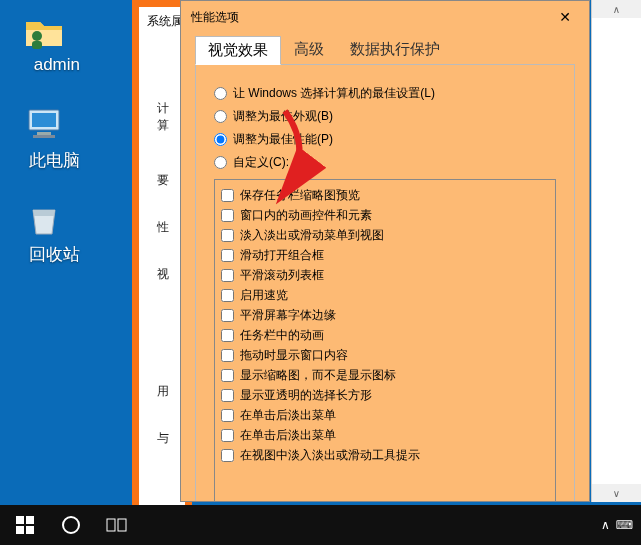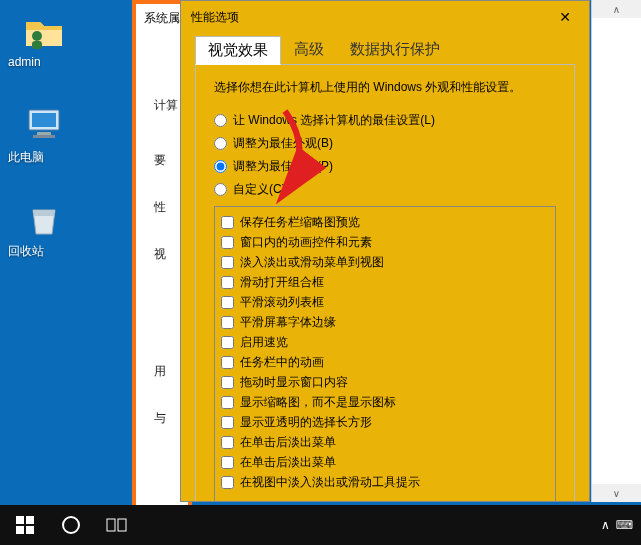--- a/index.html
+++ b/index.html
@@ -1,39 +1,39 @@
 <!DOCTYPE html>
 <html><head>
 <meta charset="utf-8">
 <style>
   * { box-sizing: border-box; font-family: "Microsoft YaHei", "Segoe UI", sans-serif; }
   body { margin: 0; width: 641px; height: 545px; background: #0a6bb8; overflow: hidden; position: relative; }
   
   
   .desktop { position: absolute; top: 0; left: 0; width: 100%; height: 100%; }
-  .dicon { position: absolute; width: 72px; text-align: left; color: #fff; font-size: 12px; }
+  .dicon { position: absolute; width: 72px; text-align: right; color: #fff; font-size: 17px; }
   .dicon .glyph { width: 42px; height: 42px; margin: 0 auto 3px; }
   .label { text-shadow: 0 1px 2px rgba(0,0,0,.5); }
   .admin { top: 10px; left: 8px; }
   .thispc { top: 104px; left: 8px; }
   .recycle { top: 198px; left: 8px; color:#fff; }
   
   
   .taskbar { position: absolute; bottom: 0; left: 0; right: 0; height: 40px; background: #101010; display: flex; align-items: center; padding: 0 2px; }
   .tbtn { width: 46px; height: 40px; display:flex; align-items:center; justify-content:center; color:#fff; }
   .tray { margin-left:auto; display:flex; align-items:center; color:#fff; gap:6px; padding-right:6px; }
   
   
-  .dlg-back { position:absolute; top:0; left:132px; width:60px; height:100%; background:#fff; border:4px solid #f97316; }
+  .dlg-back { position:absolute; top:0; left:132px; width:60px; height:100%; background:#fff; border:7px solid #f97316; }
   .db-title { padding:6px 8px; font-size:12px; white-space:nowrap; }
   .db-body { padding:8px; font-size:12px; color:#222; }
   .db-row { margin:30px 0 12px 10px; }
   
   
-  .dlg { position:absolute; top:0; left:180px; right:51px; bottom:43px; background:#eab308; border:1px solid #888; display:flex; flex-direction:column; }
+  .dlg { position:absolute; top:0; left:180px; right:51px; bottom:43px; background:#fdba74; border:1px solid #888; display:flex; flex-direction:column; }
   .dlg-titlebar { height:32px; display:flex; align-items:center; padding:0 4px 0 10px; font-size:12px; }
   .dlg-title { flex:1; }
   .closebtn { width:40px; height:28px; display:flex; align-items:center; justify-content:center; font-size:14px; }
   .dlg-inner { flex:1; padding:2px 14px 0 14px; overflow:hidden; }
   .tabs { display:flex; font-size:15px; }
   .tab { padding:4px 12px; border:1px solid transparent; }
   .tab.active { border:1px solid #bbb; border-bottom:1px solid #fff; background:#fff; position:relative; top:1px; }
   .tab.inactive { color:#333; }
   .tabpage { border:1px solid #bbb; padding:14px 18px 10px; height:calc(100% - 26px); overflow:hidden; }
   .intro { font-size:12px; margin-bottom:16px; }
@@ -116,21 +116,20 @@
       <span>✕</span>
     </div>
   </div>
   <div class="dlg-inner">
     <div class="tabs">
       <div class="tab active"><span>视觉效果</span></div>
       <div class="tab inactive"><span>高级</span></div>
       <div class="tab inactive"><span>数据执行保护</span></div>
     </div>
     <div class="tabpage">
-      <div class="intro">选择你想在此计算机上使用的 Windows 外观和性能设置。</div>
       <div class="radios">
         <label class="radio-row">
           <input type="radio" name="perf" style="">
           <span>让 Windows 选择计算机的最佳设置(L)</span>
         </label>
         <label class="radio-row">
           <input type="radio" name="perf" style="">
           <span>调整为最佳外观(B)</span>
         </label>
         <label class="radio-row">
@@ -158,25 +157,25 @@
           <label class="chk-row">
             <input type="checkbox" style="">
             <span>滑动打开组合框</span>
           </label>
           <label class="chk-row">
             <input type="checkbox" style="">
             <span>平滑滚动列表框</span>
           </label>
           <label class="chk-row">
             <input type="checkbox" style="">
+            <span>启用速览</span>
+          </label>
+          <label class="chk-row">
+            <input type="checkbox" style="">
             <span>平滑屏幕字体边缘</span>
-          </label>
-          <label class="chk-row">
-            <input type="checkbox" style="">
-            <span>启用速览</span>
           </label>
           <label class="chk-row">
             <input type="checkbox" style="">
             <span>任务栏中的动画</span>
           </label>
           <label class="chk-row">
             <input type="checkbox" style="">
             <span>拖动时显示窗口内容</span>
           </label>
           <label class="chk-row">

